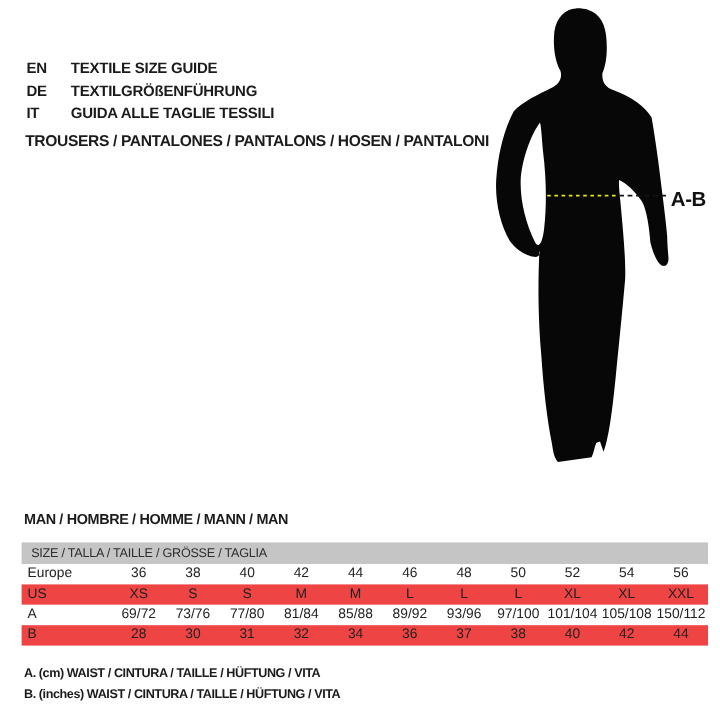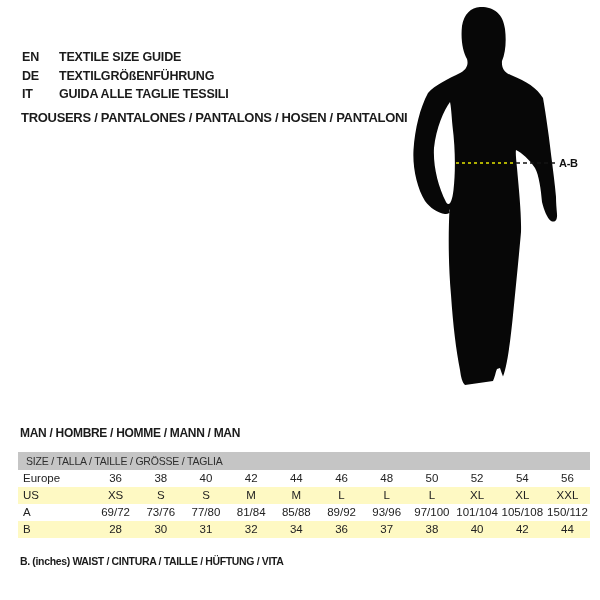--- a/index.html
+++ b/index.html
@@ -12,30 +12,30 @@
   
   .lang-block { position:absolute; left:22px; top:16px;margin-top:32px; }
   .lang-row { display:flex; line-height:18.6px; font-size:12.5px; font-weight:700; letter-spacing:-0.2px; }
   .lang-code { width:37px; flex:0 0 37px; }
 
   
   .category-title { position:absolute; left:21px; top:110px; font-size:13px; font-weight:700; letter-spacing:-0.3px; }
 
   
   .figure-svg { position:absolute; left:0; top:0; width:600px; height:600px; }
-  .ab-label { position:absolute; left:559px; top:157px; font-size:11px; font-weight:700; letter-spacing:-0.3px; color:#111; }
+  .ab-label { position:absolute; left:559px; top:157px; font-size:17px; font-weight:700; letter-spacing:-0.3px; color:#111; }
 
   
   .man-title { position:absolute; left:20px; top:426px; font-size:12px; font-weight:700; letter-spacing:-0.3px; }
 
   
   .size-table { position:absolute; left:18px; top:452px; width:572px; font-size:11.5px; color:#222; }
   .st-header { height:18px; line-height:18px; padding-left:8px; background:#c5c5c5; font-size:10.5px; letter-spacing:-0.2px; color:#2e2e2e; }
   .st-row { display:flex; height:17px; line-height:17px; background:#ffffff; }
-  .st-row.alt { background:#fef9c3; }
+  .st-row.alt { background:#ef4444;justify-content:center; }
   .st-label { flex:0 0 75px; width:75px; padding-left:5px; text-align:left; }
   .st-cell { flex:1; text-align:center; }
 
   
   .notes { position:absolute; left:20px; top:553px; font-size:10.5px; font-weight:700; line-height:17.5px; letter-spacing:-0.35px; }
 </style>
 </head>
 <body>
 
 <div id="canvas">
@@ -162,16 +162,17 @@
       <div class="st-cell">36</div>
       <div class="st-cell">37</div>
       <div class="st-cell">38</div>
       <div class="st-cell">40</div>
       <div class="st-cell">42</div>
       <div class="st-cell">44</div>
     </div>
   </div>
 
   <div class="notes">
+    <div>A. (cm) WAIST / CINTURA / TAILLE / HÜFTUNG / VITA</div>
     <div>B. (inches) WAIST / CINTURA / TAILLE / HÜFTUNG / VITA</div>
   </div>
 
 </div>
 
 </body></html>

